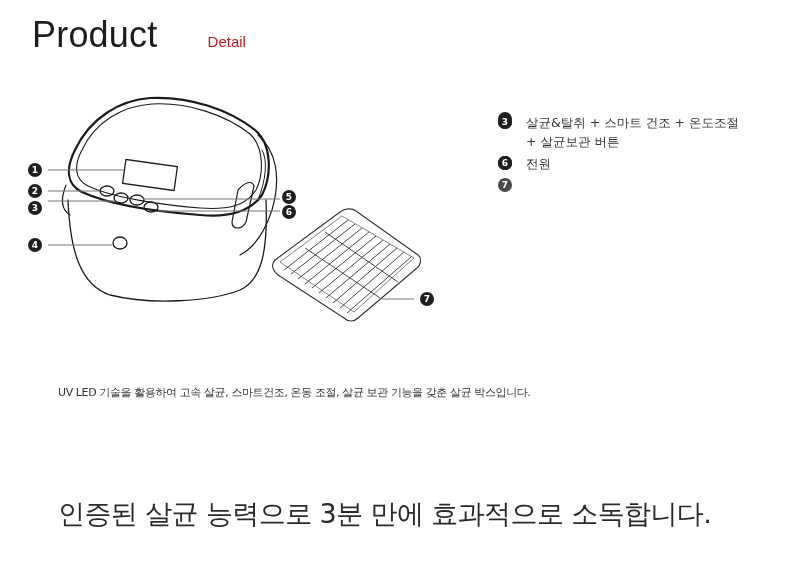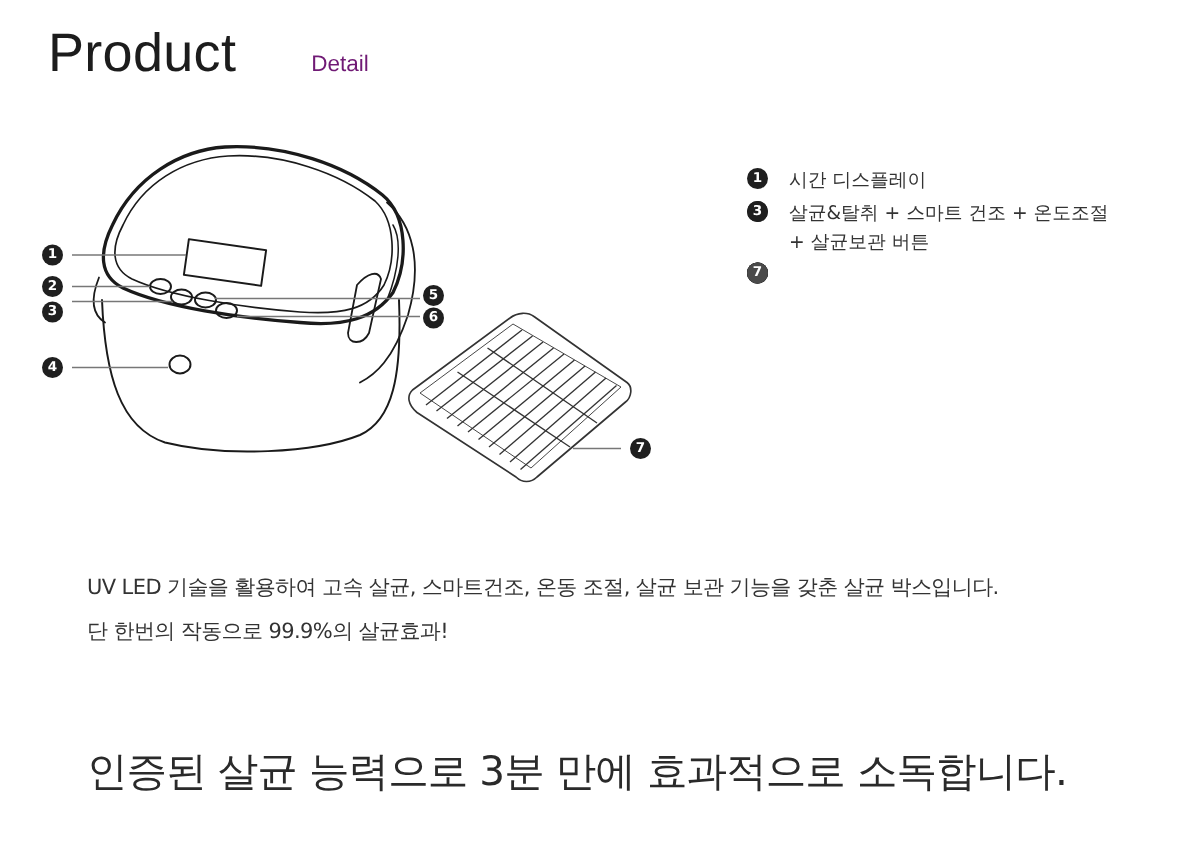--- a/index.html
+++ b/index.html
@@ -1,38 +1,38 @@
 <!DOCTYPE html>
 <html><head>
   <meta charset="utf-8">
   <style>
     * { margin: 0; padding: 0; box-sizing: border-box; }
     html, body { width: 800px; height: 572px; background: #ffffff; overflow: hidden; }
     body { position: relative; font-family: "DejaVu Sans", "Liberation Sans", sans-serif; color: #222; }
 
     .title-wrap { position: absolute; left: 32px; top: 14px; white-space: nowrap; }
     .title-main { font-family: "Liberation Sans", "DejaVu Sans", sans-serif; font-size: 36px; color: #1c1c1c; letter-spacing: 0.2px; }
-    .title-sub { font-family: "Liberation Sans", "DejaVu Sans", sans-serif; font-size: 15px; color: #701a75; margin-left: 4px; padding-left: 41px; }
+    .title-sub { font-family: "Liberation Sans", "DejaVu Sans", sans-serif; font-size: 15px; color: #b91c1c; margin-left: 4px; padding-left: 41px; }
 
     .illustration { position: absolute; left: 0; top: 80px; width: 480px; height: 260px; }
 
     .badge {
       position: absolute; width: 14px; height: 14px; border-radius: 50%;
       background: #1f1f1f; color: #fff; font-size: 9px; font-weight: bold;
       display: flex; align-items: center; justify-content: center;
       font-family: "DejaVu Sans", sans-serif; line-height: 1;
     }
     .badge.gray { background: #4a4a4a; }
 
     .legend { position: absolute; left: 496px; top: 110px; width: 290px; }
     .legend-item { position: relative; padding-left: 30px; font-size: 12.5px; color: #333; line-height: 19px; margin-bottom: 3px; }
     .legend-item .badge { left: 2px; top: 2px; }
     .legend-text { display: block; white-space: pre-line; }
 
-    .desc { position: absolute; left: 58px; top: 378px; font-size: 14px; color: #333; line-height: 29px; letter-spacing: -0.4px; }
+    .desc { position: absolute; left: 58px; top: 378px; font-size: 11px; color: #333; line-height: 29px; letter-spacing: -0.4px; }
     .desc p { white-space: nowrap; }
 
     .headline { position: absolute; left: 58px; top: 496px; font-size: 27px; color: #2a2a2a; letter-spacing: -0.6px; white-space: nowrap; text-align: right; }
   </style>
 </head>
 <body>
 
 <div class="title-wrap">
   <span class="title-main">Product</span>
   <span class="title-sub">Detail</span>
@@ -99,42 +99,41 @@
   <div class="badge" style="left:28px;top:121px;">3</div>
   <div class="badge" style="left:28px;top:158px;">4</div>
   <div class="badge" style="left:282px;top:110px;">5</div>
   <div class="badge" style="left:282px;top:125px;">6</div>
   <div class="badge" style="left:420px;top:212px;">7</div>
 </div>
 
 <div class="legend">
   <div class="legend-item">
     <span class="badge">1</span>
-    <span class="legend-text">시간 디스플레이</span>
   </div>
   <div class="legend-item">
     <span class="badge">2</span>
   </div>
   <div class="legend-item">
     <span class="badge">3</span>
     <span class="legend-text">살균&amp;탈취 + 스마트 건조 + 온도조절
 + 살균보관 버튼</span>
   </div>
   <div class="legend-item">
     <span class="badge">4</span>
   </div>
   <div class="legend-item">
     <span class="badge">5</span>
   </div>
   <div class="legend-item">
     <span class="badge">6</span>
+    <span class="legend-text">전원</span>
   </div>
   <div class="legend-item">
     <span class="badge gray">7</span>
   </div>
 </div>
 
 <div class="desc">
   <p>UV LED 기술을 활용하여 고속 살균, 스마트건조, 온동 조절, 살균 보관 기능을 갖춘 살균 박스입니다.</p>
-  <p>단 한번의 작동으로 99.9%의 살균효과!</p>
 </div>
 
 <div class="headline">인증된 살균 능력으로 3분 만에 효과적으로 소독합니다.</div>
 
 </body></html>

